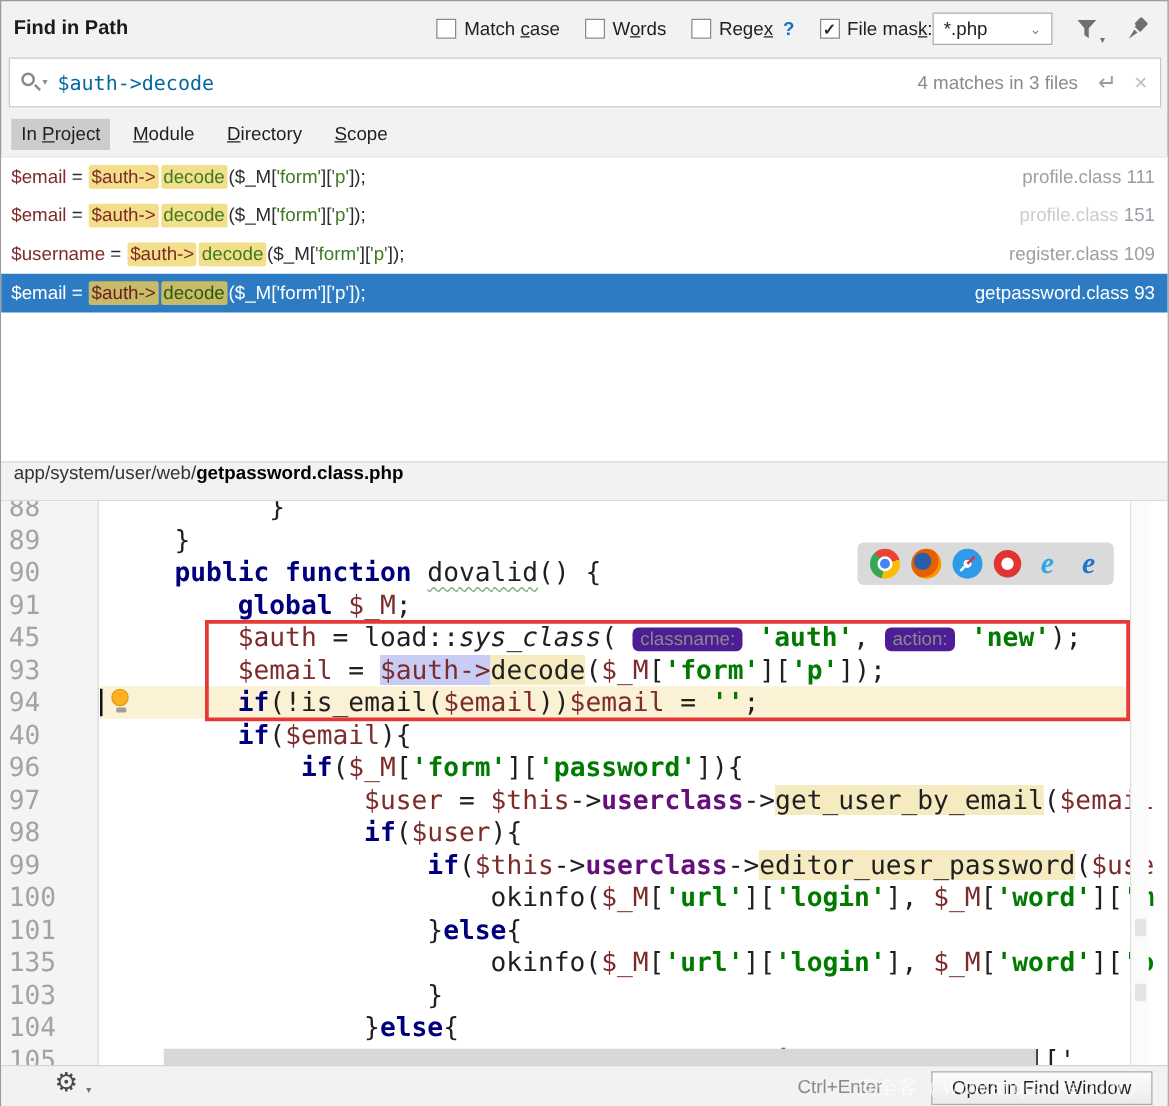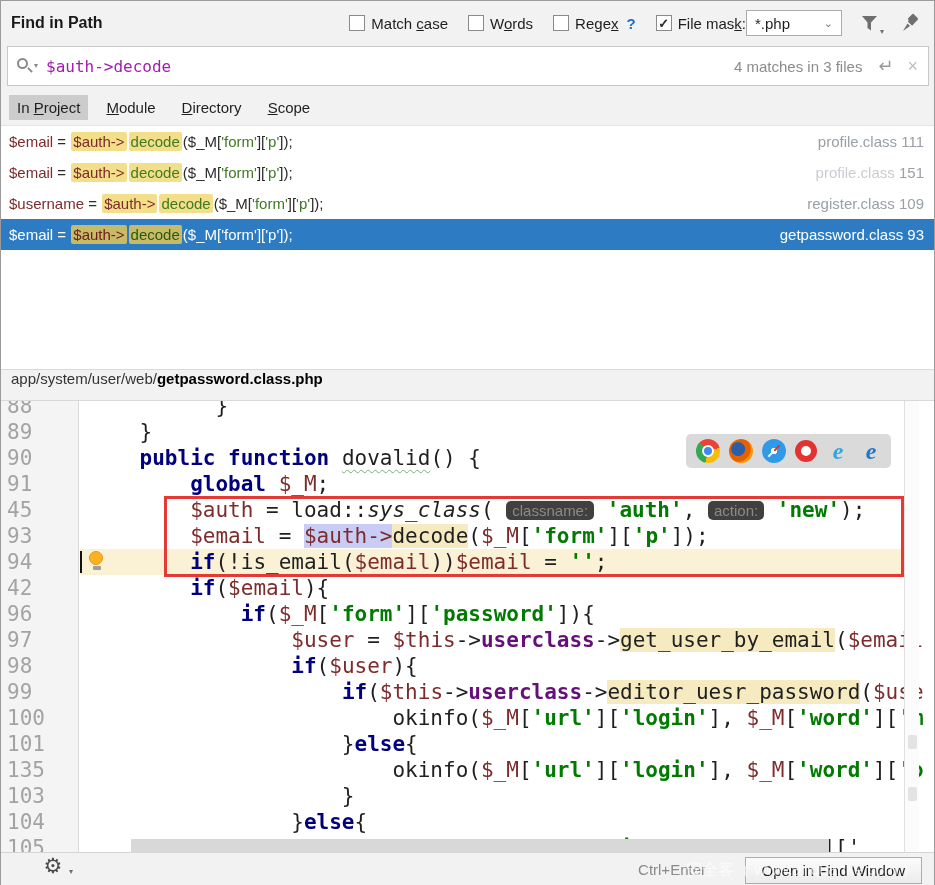--- a/index.html
+++ b/index.html
@@ -30,21 +30,21 @@
   
   .searchbar { position:absolute; left:6px; top:45px; width:922px; height:40px;
                background:#fff; border:1px solid #C8C8C8; display:flex; align-items:center;
                padding:0 10px 0 8px; }
   .mag { position:relative; width:22px; height:20px; margin-right:8px; }
   .mag .lens { position:absolute; left:1px; top:2px; width:11px; height:11px;
                border:2px solid #8A8A8A; border-radius:50%; }
   .mag .stem { position:absolute; left:11px; top:13px; width:6px; height:2px;
                background:#8A8A8A; transform:rotate(45deg); }
   .mag .dn { position:absolute; right:0; top:5px; font-size:8px; color:#8A8A8A; }
-  .query { font-family:"DejaVu Sans Mono", monospace; font-size:16px; color:#a21caf; }
+  .query { font-family:"DejaVu Sans Mono", monospace; font-size:16px; color:#0369a1; }
   .summary { margin-left:auto; color:#8C8C8C; font-size:15px; }
   .enter-ic { color:#9A9A9A; font-size:18px; margin:0 14px 0 16px; }
   .close-ic { color:#BDBDBD; font-size:18px; }
 
   
   .tabs { position:absolute; left:8px; top:92px; height:28px; display:flex; gap:10px;
           align-items:center; font-size:15px; color:#1F1F1F; }
   .tab { padding:4px 8px; cursor:default; }
   .tab.sel { background:#CCCCCC; }
 
@@ -81,21 +81,21 @@
   .code { position:absolute; left:88px; top:-8px; white-space:pre; color:#1F1F1F; }
   .cline { height:26px; }
   .seg-t { color:#1F1F1F; } .seg-v { color:#7D2B2B; }
   .seg-k { color:#00007F; font-weight:bold; }
   .seg-s { color:#007A00; font-weight:bold; }
   .seg-f { color:#660E7A; font-weight:bold; }
   .seg-it { font-style:italic; color:#1F1F1F; }
   .seg-wavy { color:#1F1F1F; text-decoration:underline wavy #7CAE7C 1px; text-underline-offset:4px; }
   .seg-hy { background:#F6EBC0; color:#1F1F1F; }
   .seg-hb { background:#C9CCF5; color:#7D2B2B; }
-  .seg-hint { background:#404040; color:#8A8A8A; border-radius:5px; padding:1px 6px;
+  .seg-hint { background:#4c1d95; color:#8A8A8A; border-radius:5px; padding:1px 6px;
               font-family:"Liberation Sans", sans-serif; font-size:15px; vertical-align:1px; }
   .redbox { position:absolute; left:163px; top:95px; width:740px; height:81px;
             border:3px solid #E53935; pointer-events:none; }
   .caret { position:absolute; left:79px; top:150px; width:2px; height:22px; background:#111; }
   .bulb { position:absolute; left:88px; top:150px; width:16px; height:20px; }
   .bulb .glass { width:14px; height:14px; border-radius:50%; background:#FFB125;
                  border:1px solid #E09A10; }
   .bulb .base { width:8px; height:4px; background:#9E9E9E; margin:1px auto 0; border-radius:1px; }
 
   .browser-bar { position:absolute; left:685px; top:33px; width:205px; height:34px;
@@ -217,21 +217,21 @@
     <div class="gutter-bg"></div>
     <div class="curline"></div>
     <div class="gutter" id="gutter">
         <div class="gline">88</div>
         <div class="gline">89</div>
         <div class="gline">90</div>
         <div class="gline">91</div>
         <div class="gline">45</div>
         <div class="gline">93</div>
         <div class="gline">94</div>
-        <div class="gline">42</div>
+        <div class="gline">40</div>
         <div class="gline">96</div>
         <div class="gline">97</div>
         <div class="gline">98</div>
         <div class="gline">99</div>
         <div class="gline">100</div>
         <div class="gline">101</div>
         <div class="gline">135</div>
         <div class="gline">103</div>
         <div class="gline">104</div>
         <div class="gline">105</div>

